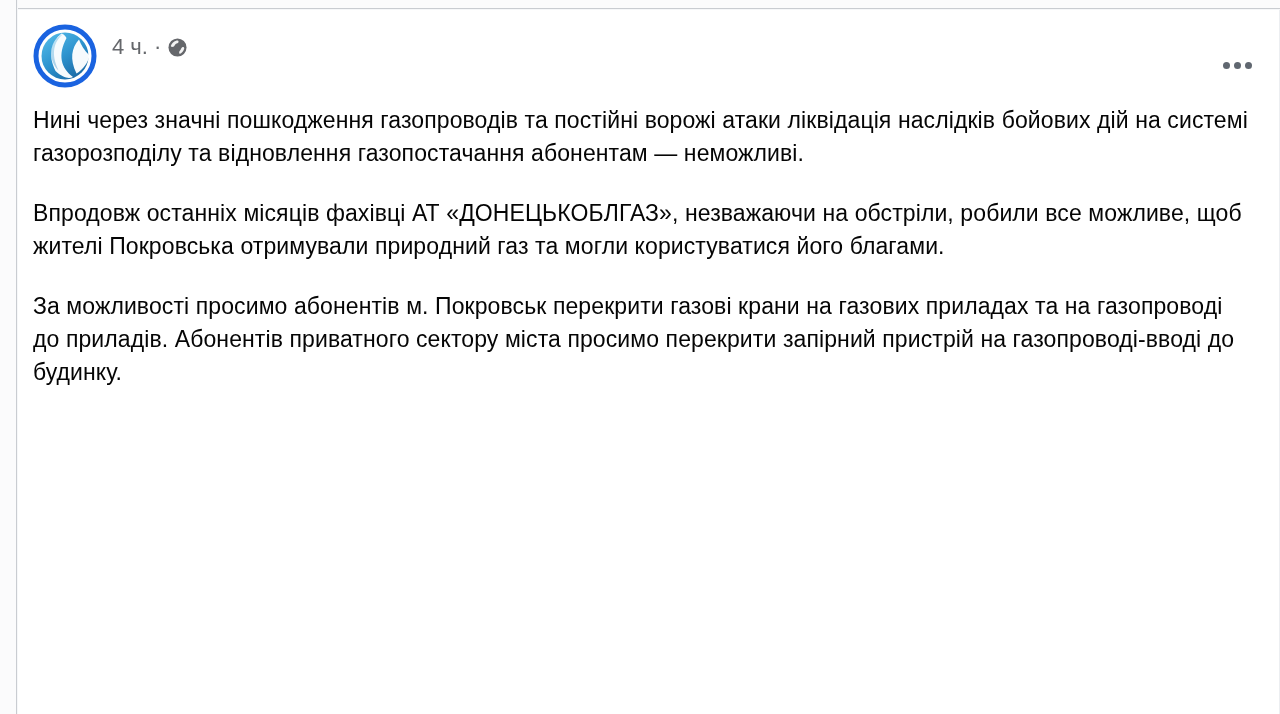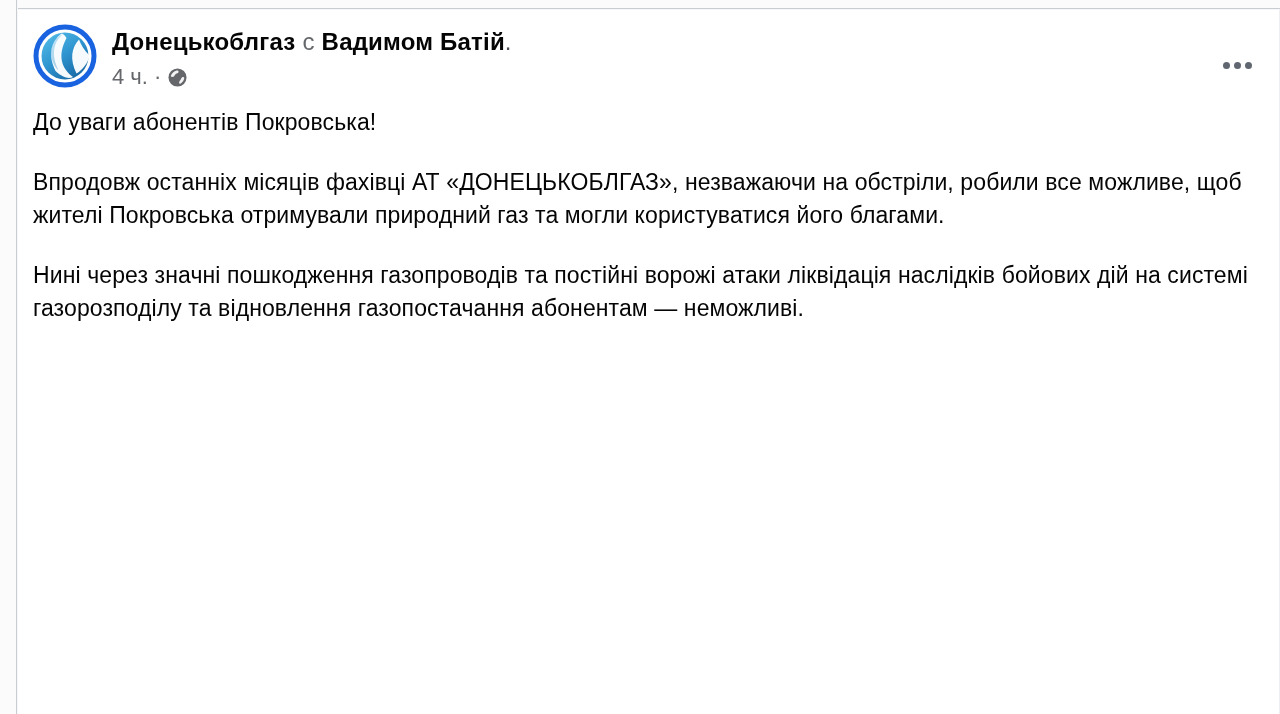--- a/index.html
+++ b/index.html
@@ -122,40 +122,37 @@
         </defs>
         <circle cx="32" cy="32" r="29" fill="#ffffff" stroke="#1a63e0" stroke-width="5"></circle>
         <circle cx="32" cy="32" r="23.5" fill="url(#sphere)"></circle>
         <path d="M28.5 9.5 C18 18 14.5 30 22.5 47 C30 54 36 55 40 53 C28 44 24.5 31 33.5 14 C32 11.5 30.5 10 28.5 9.5 Z" fill="#ffffff" opacity="0.96"></path>
         <path d="M44 15.5 C36.5 24 34.5 35 41.5 49.5 C48 45.5 53 39 54.5 31.5 C49 26 46 21 44 15.5 Z" fill="#ffffff" opacity="0.96" transform="translate(2,0)"></path>
         <path d="M30 10 C21 17.5 17.5 29.5 25.5 46.5 C21 42 17.5 35 18 27.5 C18.6 19.5 23.5 13 30 10 Z" fill="url(#sphere)" opacity="0.35"></path>
       </svg>
     </span>
 
     <div class="header-text">
-      <div class="name-line">
-        <span class="page-name">Донецькоблгаз</span><span class="connector">с</span><span class="tagged-name">Вадимом Батій</span><span class="suffix">.</span>
-      </div>
       <div class="meta-line">
         <span class="timestamp">4 ч.</span>
         <span class="dot-sep">·</span>
         <svg class="globe" viewBox="0 0 20 20">
           <circle cx="10" cy="10" r="8.6" fill="#65676b"></circle>
           <path fill="#ffffff" opacity="0.92" d="M3.6 8.6 C4.4 6.2 6.2 4.3 8.6 3.5 C10 3.1 11.2 3.6 11 4.7 C10.8 5.8 9.3 5.9 8.3 6.7 C7.3 7.5 7.3 8.9 6 9.3 C4.9 9.6 3.9 9.4 3.6 8.6 Z"></path>
           <path fill="#ffffff" opacity="0.92" d="M12.2 16.1 C14.3 15.2 15.9 13.3 16.4 11 C16.6 9.9 15.5 9.2 14.5 9.8 C13.3 10.5 13.4 11.9 12.4 12.9 C11.5 13.8 11.2 15.3 12.2 16.1 Z"></path>
         </svg>
       </div>
     </div>
 
     <div class="menu-button">
       <i></i>
         <i></i>
         <i></i>
     </div>
   </div>
 
   <div class="post-body">
-    <p>До уваги абонентів Покровська!</p>
+    <p>Нині через значні пошкодження газопроводів та постійні ворожі атаки ліквідація наслідків бойових дій на системі газорозподілу та відновлення газопостачання абонентам — неможливі.</p>
     <p>Впродовж останніх місяців фахівці АТ «ДОНЕЦЬКОБЛГАЗ», незважаючи на обстріли, робили все можливе, щоб жителі Покровська отримували природний газ та могли користуватися його благами.</p>
-    <p>Нині через значні пошкодження газопроводів та постійні ворожі атаки ліквідація наслідків бойових дій на системі газорозподілу та відновлення газопостачання абонентам — неможливі.</p>
+    <p>За можливості просимо абонентів м. Покровськ перекрити газові крани на газових приладах та на газопроводі до приладів. Абонентів приватного сектору міста просимо перекрити запірний пристрій на газопроводі-вводі до будинку.</p>
   </div>
 
 </div>
 
 </body></html>

